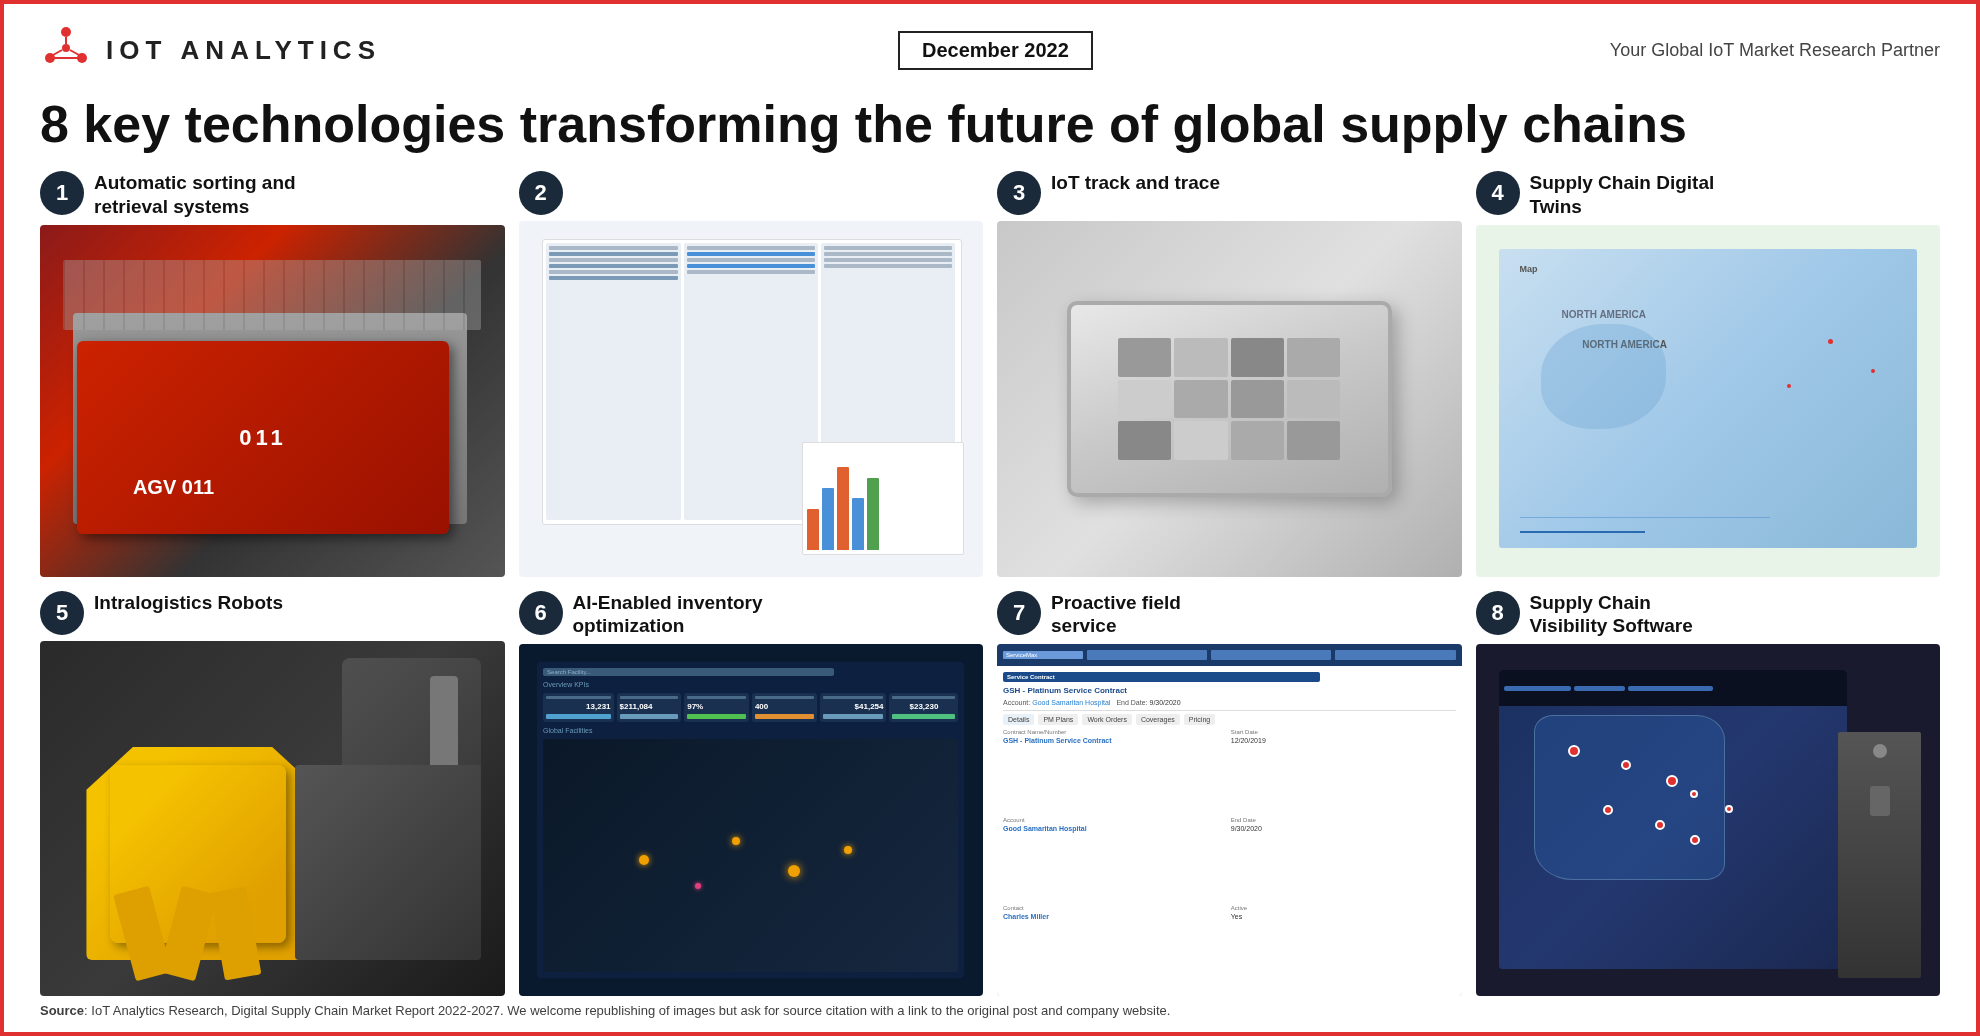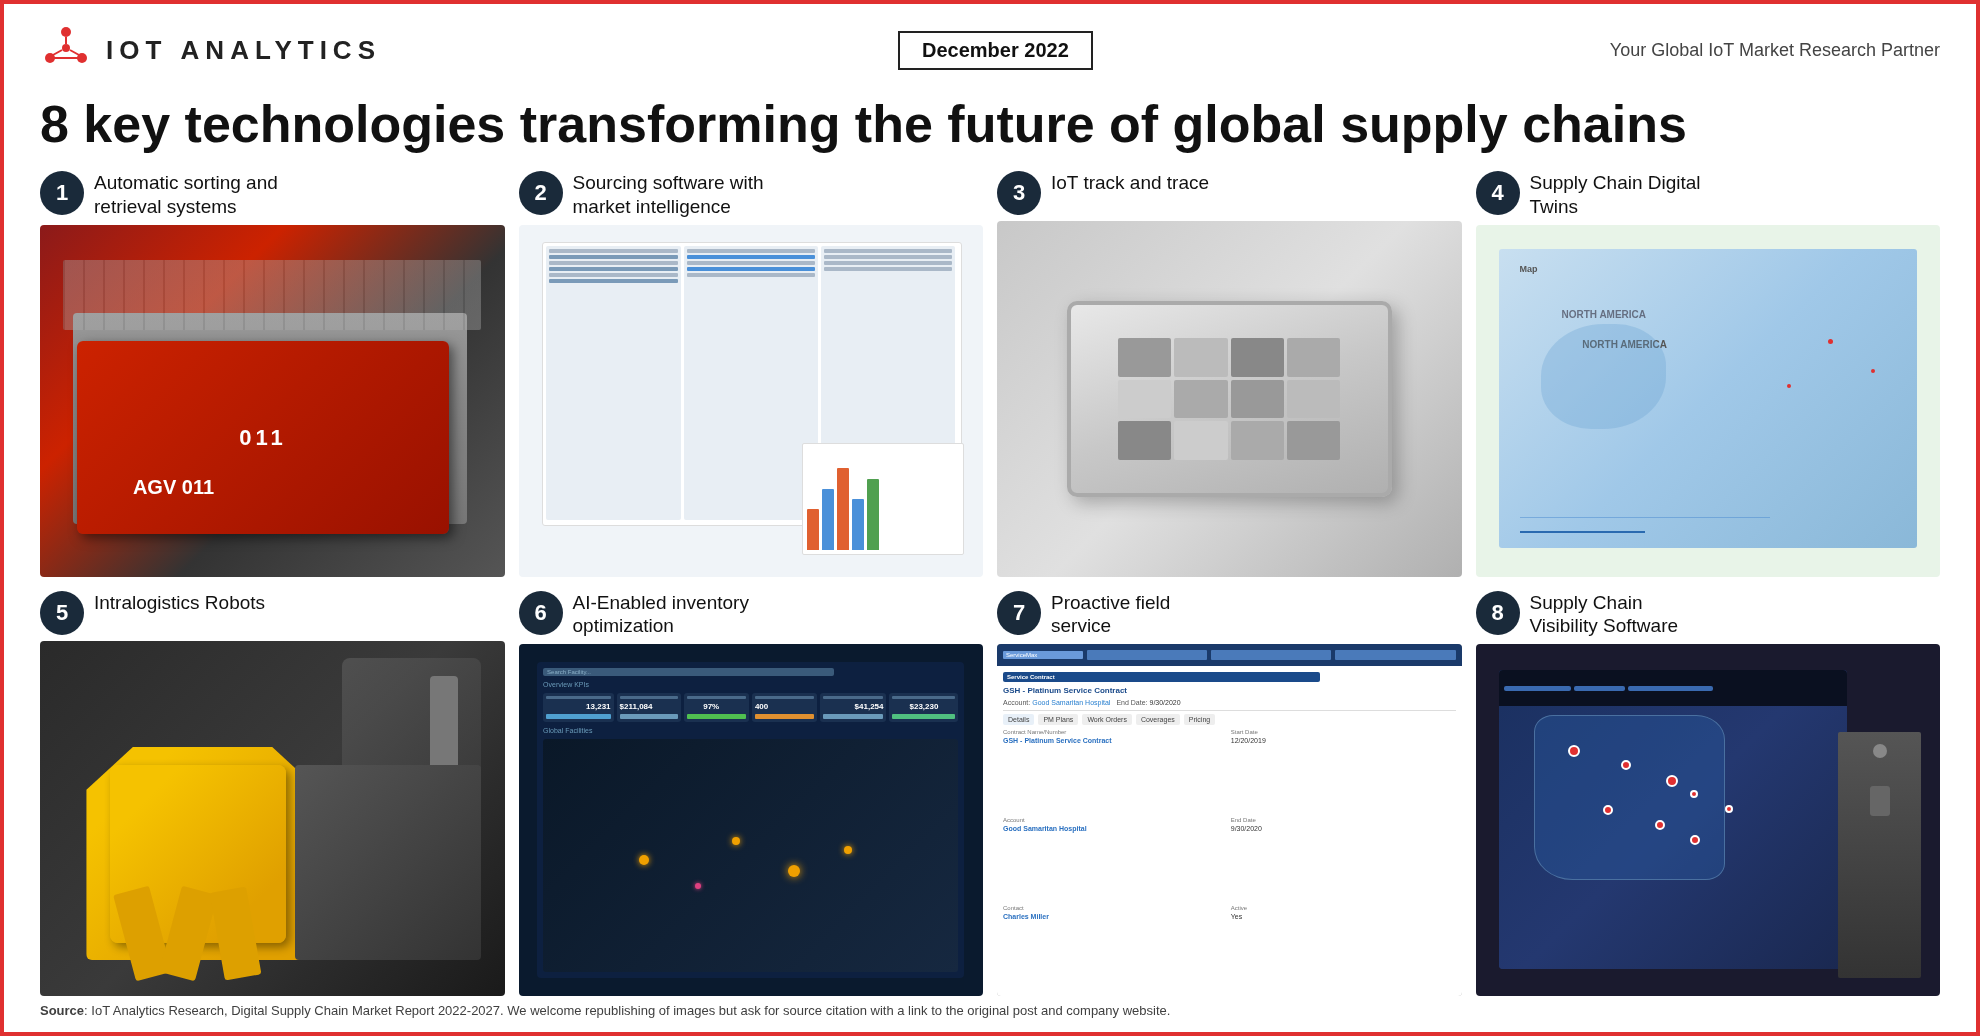--- a/index.html
+++ b/index.html
@@ -91,21 +91,21 @@
       color: #fff;
       font-size: 22px;
       font-weight: 900;
       display: flex;
       align-items: center;
       justify-content: center;
       flex-shrink: 0;
     }
     .card-title {
       font-size: 19px;
-      font-weight: 400;
+      font-weight: 700;
       color: #111;
       line-height: 1.25;
     }
     .card-image {
       flex: 1;
       border-radius: 4px;
       overflow: hidden;
       min-height: 0;
     }
     
@@ -398,22 +398,20 @@
             <span style="color:#fff;font-size:22px;font-weight:900;letter-spacing:4px;">011</span>
           </div>
           <div style="position:absolute;top:10%;left:5%;width:90%;height:20%;background:repeating-linear-gradient(90deg,#888 0px,#888 2px,#aaa 2px,#aaa 20px);opacity:0.4;border-radius:2px;"></div>
         </div>
       </div>
     </div>
 
     <div class="card">
       <div class="card-header">
         <div class="num-badge">2</div>
-        <div class="card-title" style="white-space:pre-line;">Sourcing software with
-market intelligence</div>
       </div>
       <div class="card-image">
         <div class="img-sourcing">
           <div class="img-sourcing-inner">
             <div class="img-sourcing-col">
               <div class="img-sourcing-row"></div>
               <div class="img-sourcing-row" style="background:#7a9ab8;"></div>
               <div class="img-sourcing-row"></div>
               <div class="img-sourcing-row" style="background:#7a9ab8;"></div>
               <div class="img-sourcing-row"></div>
@@ -530,21 +528,21 @@
                 <div style="font-size:8px;color:#fff;font-weight:700;padding:1px 0;margin-left:40px;">13,231</div>
                 <div class="img-ai-kpi-val" style="background:#50a0d0;"></div>
               </div>
               <div class="img-ai-kpi">
                 <div class="img-ai-kpi-label"></div>
                 <div style="font-size:8px;color:#fff;font-weight:700;padding:1px 0;">$211,084</div>
                 <div class="img-ai-kpi-val"></div>
               </div>
               <div class="img-ai-kpi">
                 <div class="img-ai-kpi-label"></div>
-                <div style="font-size:8px;color:#fff;font-weight:700;padding:1px 0;margin-left:16px;">97%</div>
+                <div style="font-size:8px;color:#fff;font-weight:700;padding:1px 0;">97%</div>
                 <div class="img-ai-kpi-val" style="background:#50c050;"></div>
               </div>
               <div class="img-ai-kpi">
                 <div class="img-ai-kpi-label"></div>
                 <div style="font-size:8px;color:#fff;font-weight:700;padding:1px 0;">400</div>
                 <div class="img-ai-kpi-val" style="background:#e09030;"></div>
               </div>
               <div class="img-ai-kpi">
                 <div class="img-ai-kpi-label"></div>
                 <div style="font-size:8px;color:#fff;font-weight:700;padding:1px 0;margin-left:32px;">$41,254</div>

